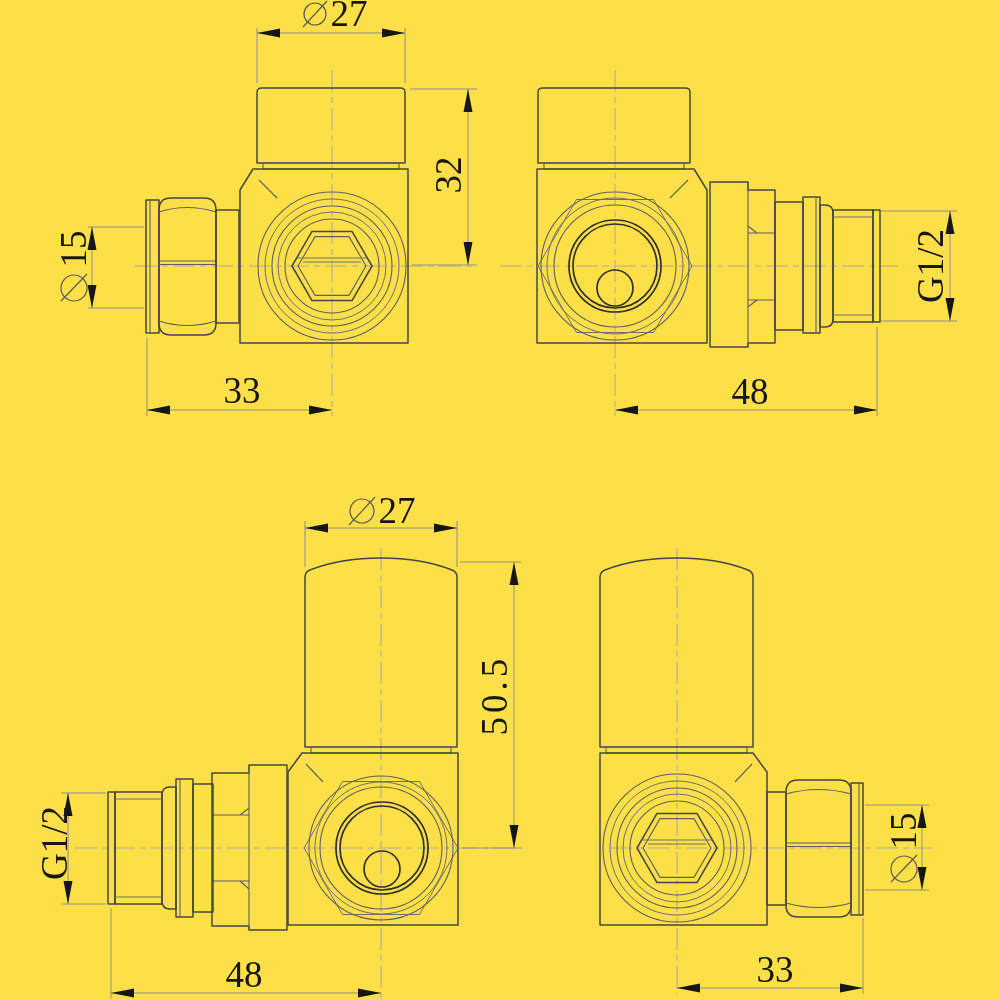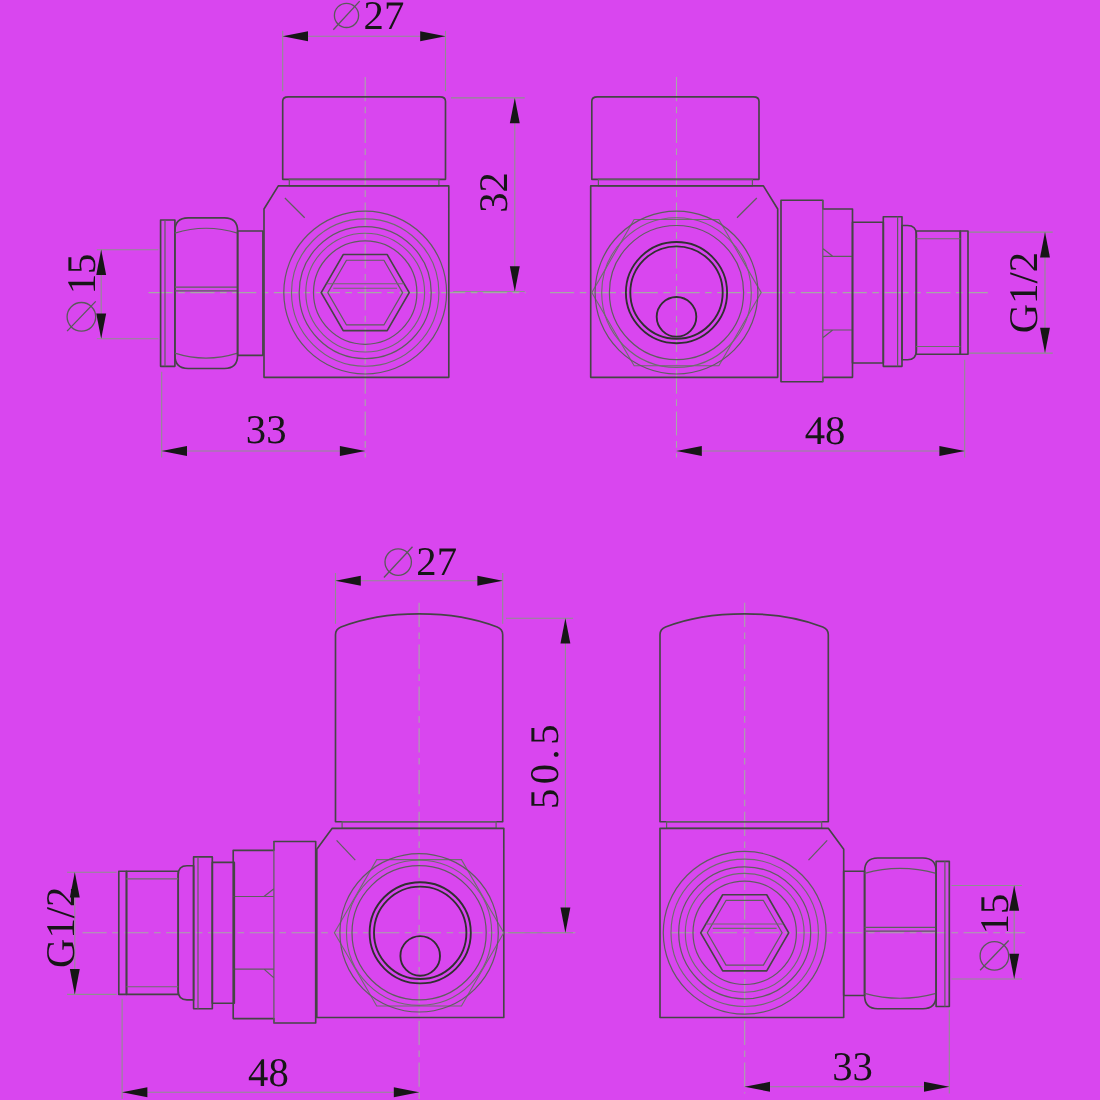--- a/index.html
+++ b/index.html
@@ -1,16 +1,16 @@
 <!DOCTYPE html>
 <html><head>
 <meta charset="utf-8">
 <style>
   html,body{margin:0;padding:0;background:#ffffff;}
-  .stage{width:1000px;height:1000px;position:relative;background:#d946ef;overflow:hidden;}
+  .stage{width:1000px;height:1000px;position:relative;background:#fde047;overflow:hidden;}
   svg{display:block;}
   .ol  {fill:none;stroke:#454545;stroke-width:1.5;stroke-linejoin:round;stroke-linecap:round;}
   .ol2 {fill:none;stroke:#5f5f5f;stroke-width:1.1;stroke-linejoin:round;}
   .dk  {fill:none;stroke:#303030;stroke-width:1.7;}
   .thin{fill:none;stroke:#6e6e6e;stroke-width:1;}
   .dim {fill:none;stroke:#8f8f8f;stroke-width:1;}
   .cl  {fill:none;stroke:#a8a8a8;stroke-width:1;stroke-dasharray:22 5 6 5;}
   .arr {fill:#161616;stroke:none;}
   .dia {fill:none;stroke:#5a5a5a;stroke-width:1.2;}
   .lbl {font-family:"Liberation Serif","DejaVu Serif",serif;font-size:37px;fill:#161616;}

